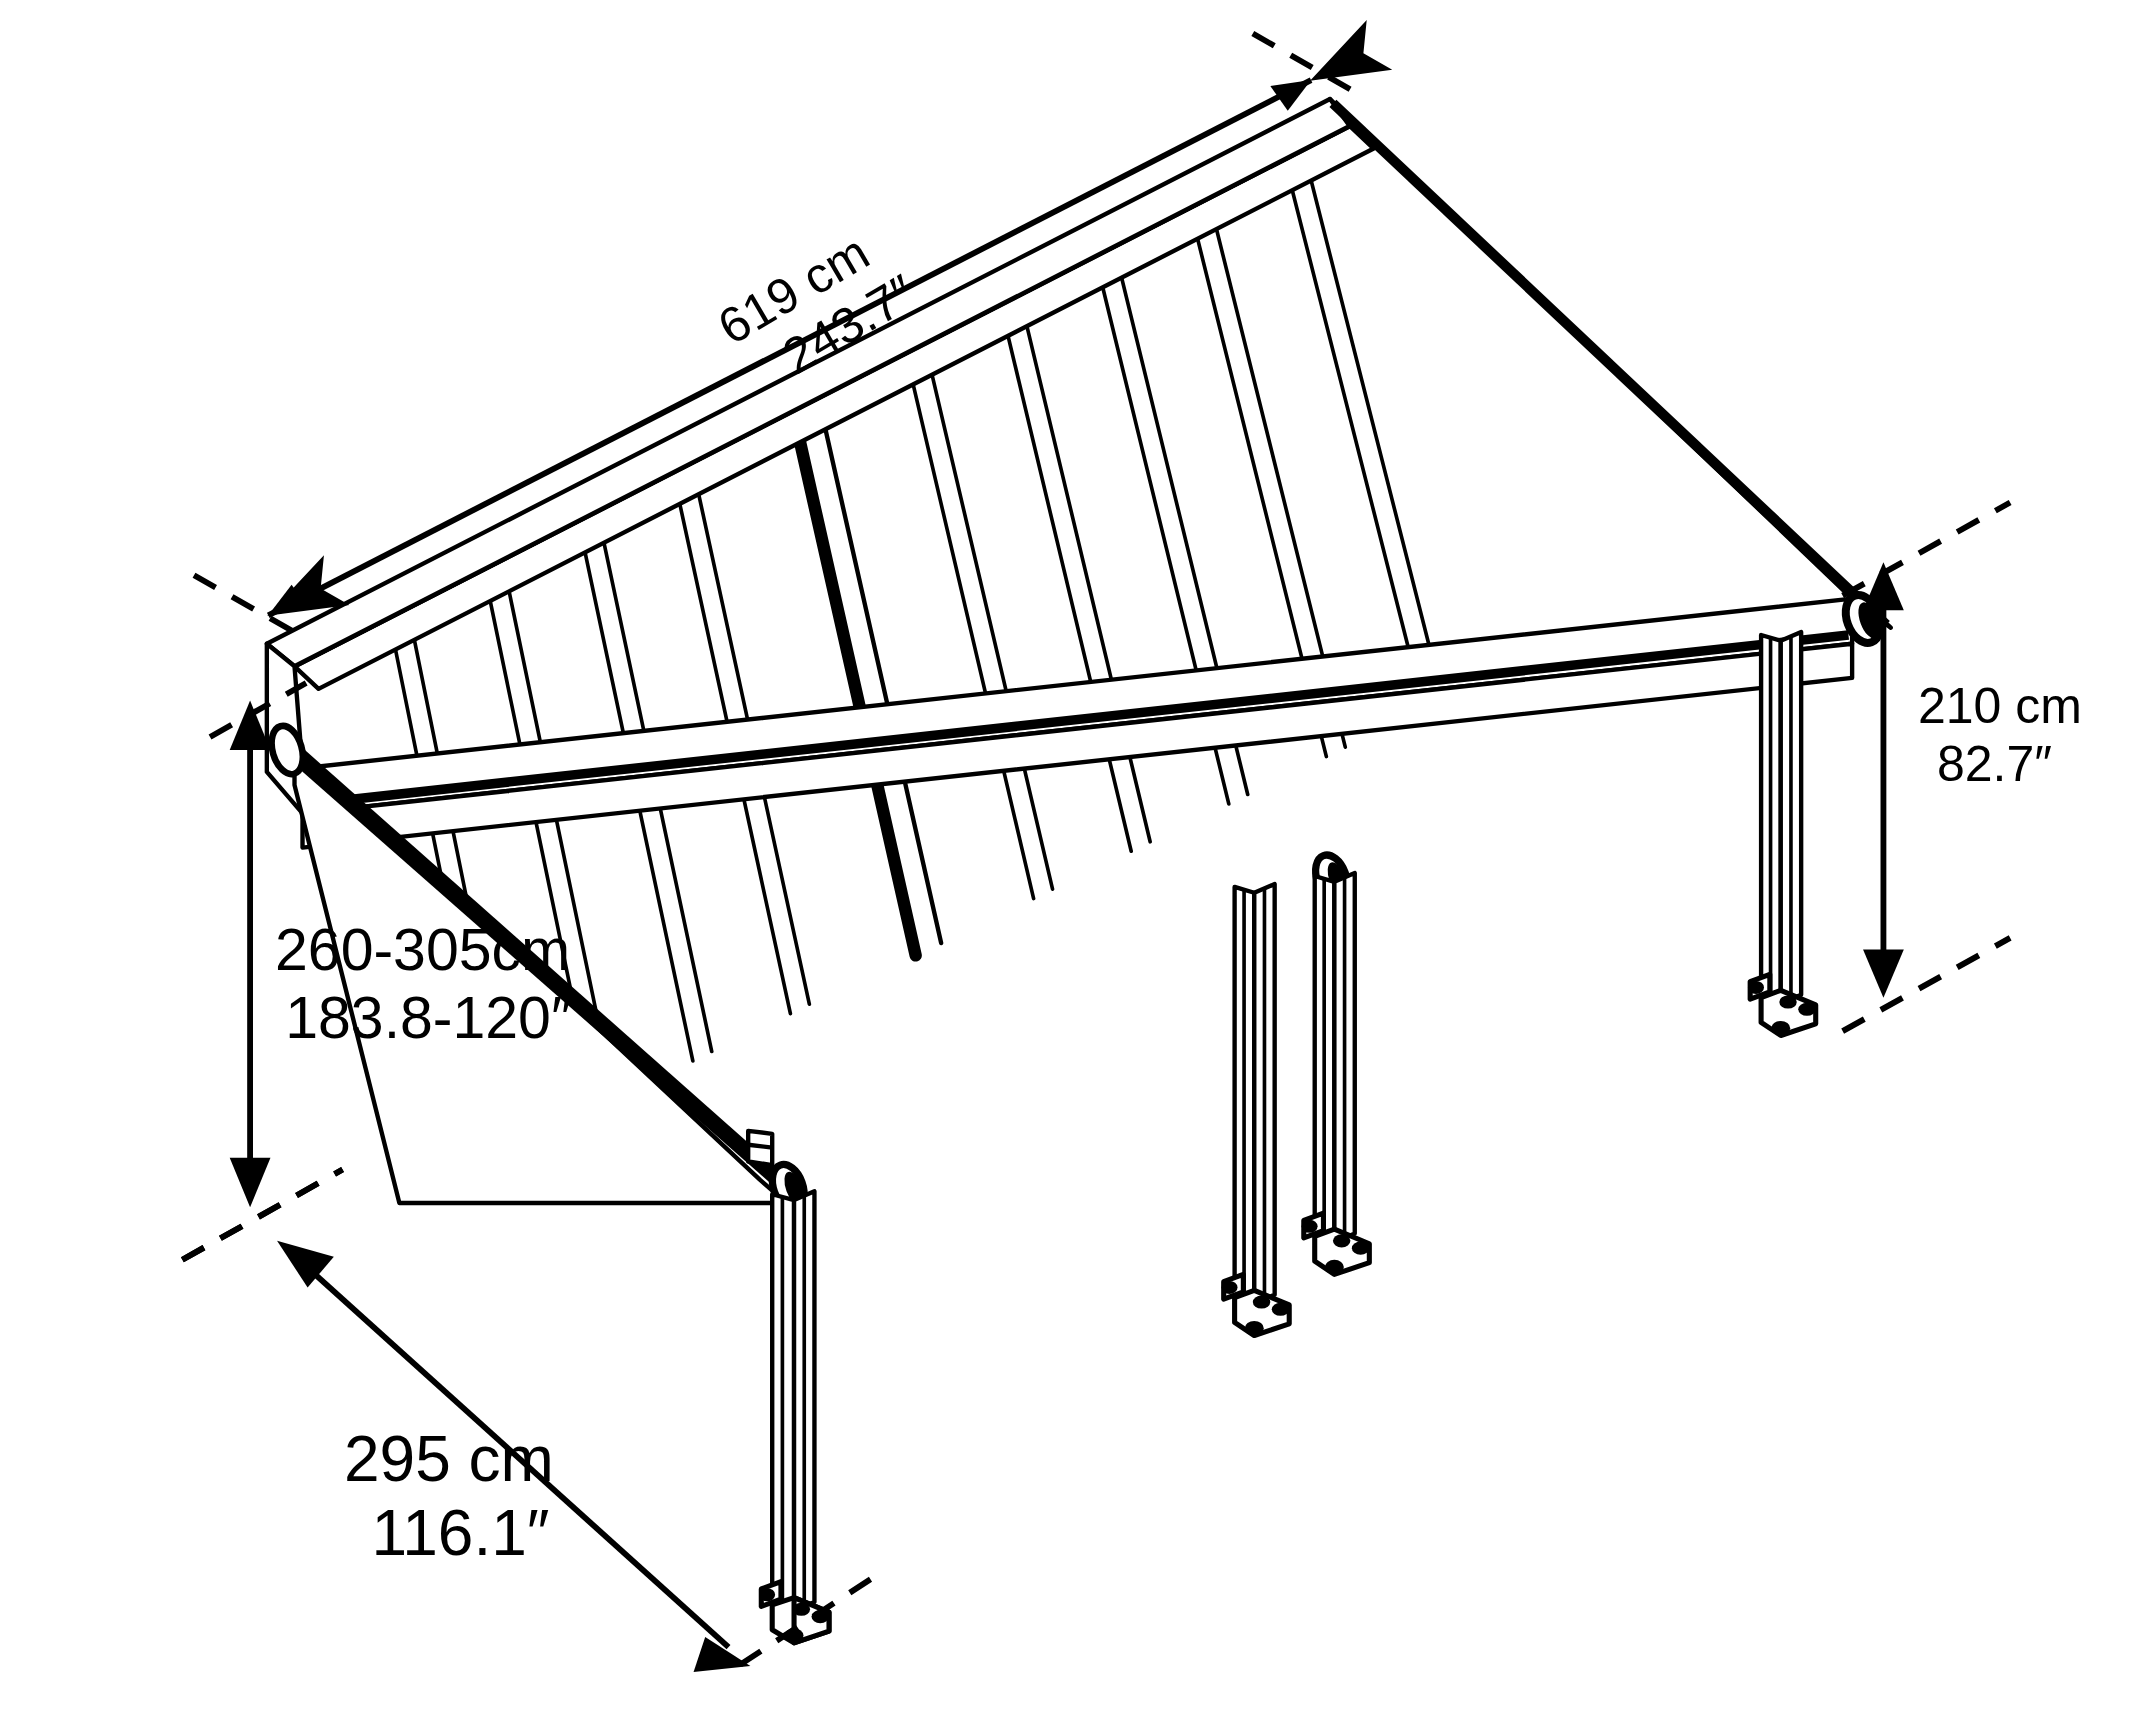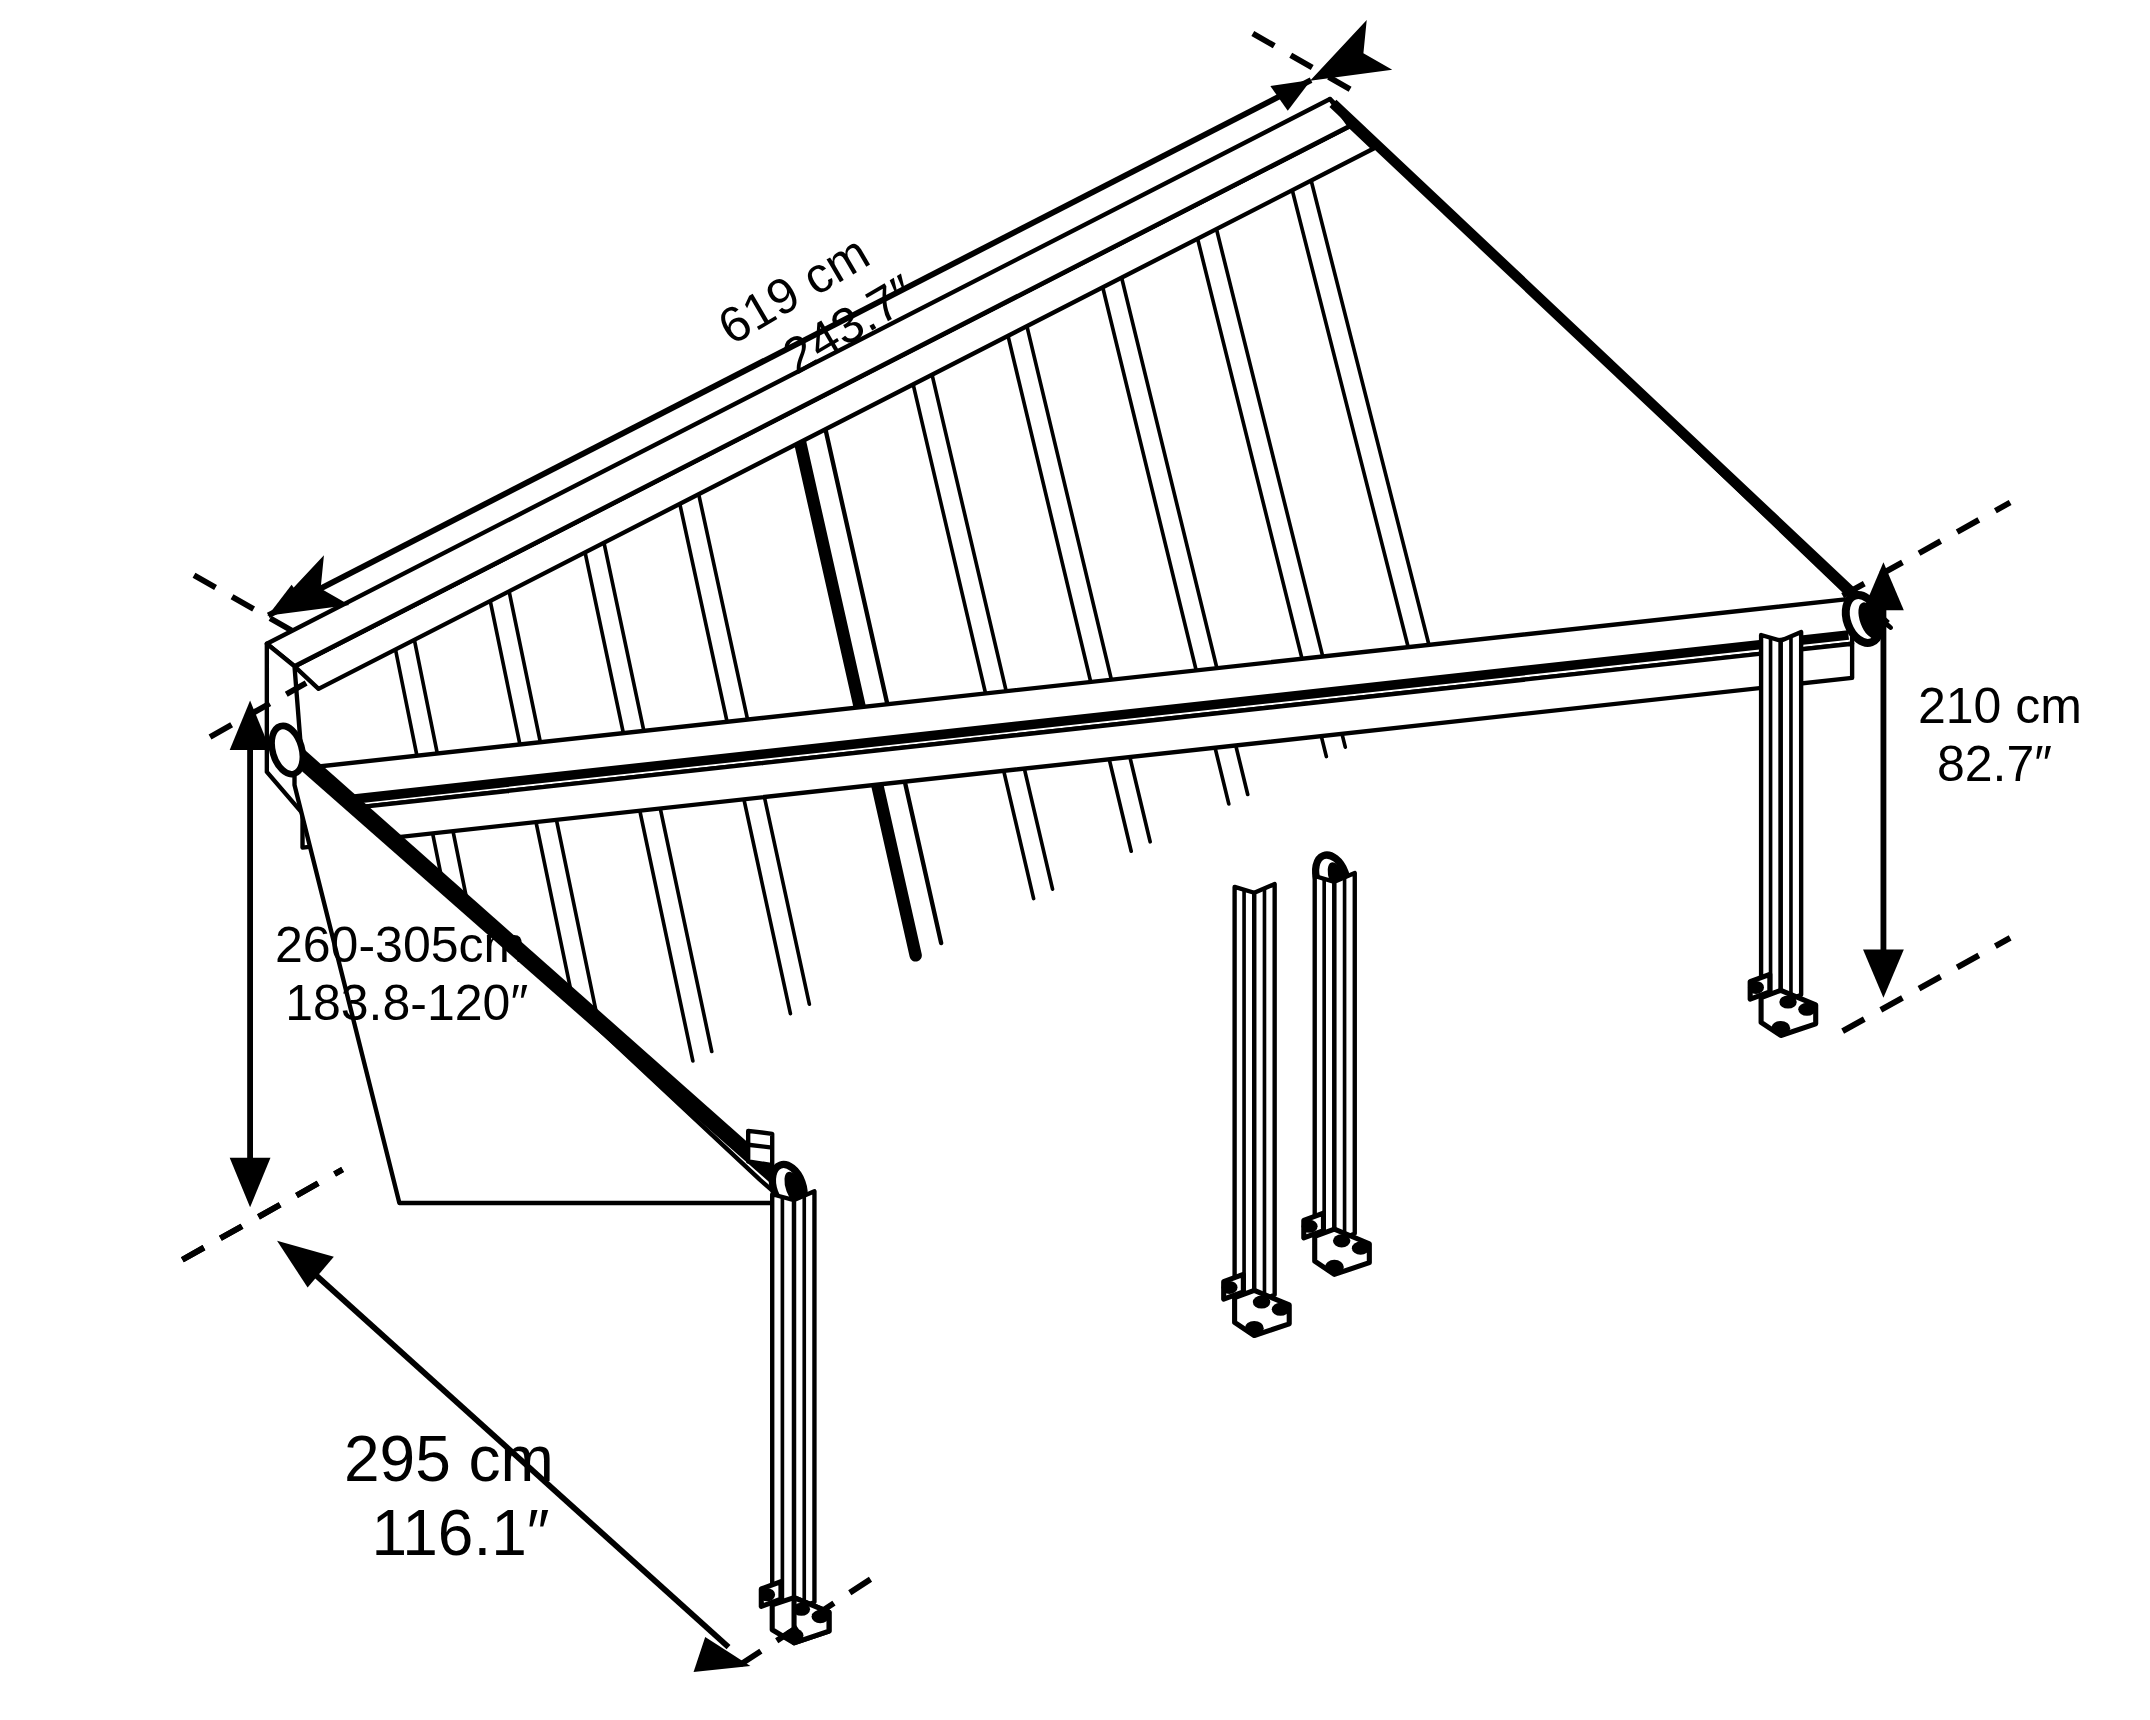--- a/index.html
+++ b/index.html
@@ -18,21 +18,21 @@
     white-space:nowrap;
     line-height:1.16;
     user-select:none;
   }
   .dimlabel .l1,.dimlabel .l2{display:block;}
   
   #lbl-height-right{left:1902px;top:677px;font-size:50px;margin-left:16px;}
   #lbl-height-right .l1{text-align:left;}
   #lbl-height-right .l2{text-align:left;padding-left:19px;}
   
-  #lbl-height-left{left:275px;top:916px;font-size:50px;}
+  #lbl-height-left{left:275px;top:916px;font-size:59px;}
   #lbl-height-left .l1{text-align:left;}
   #lbl-height-left .l2{text-align:left;padding-left:10.2px;}
   
   #lbl-depth{left:344px;top:1422px;font-size:64px;}
   #lbl-depth .l1{text-align:left;}
   #lbl-depth .l2{text-align:center;padding-left:23px;}
   
   #lbl-width{
     left:697px;top:313px;font-size:50px;
     transform:rotate(-30.5deg);

